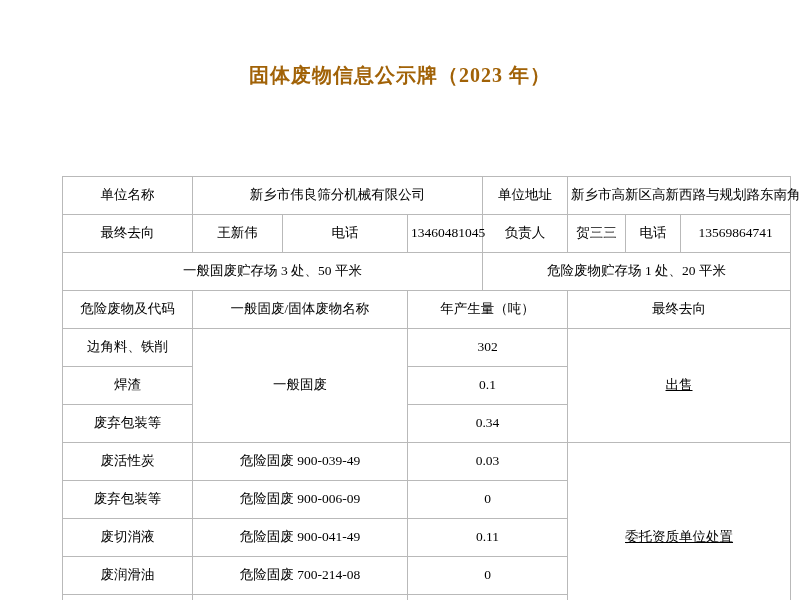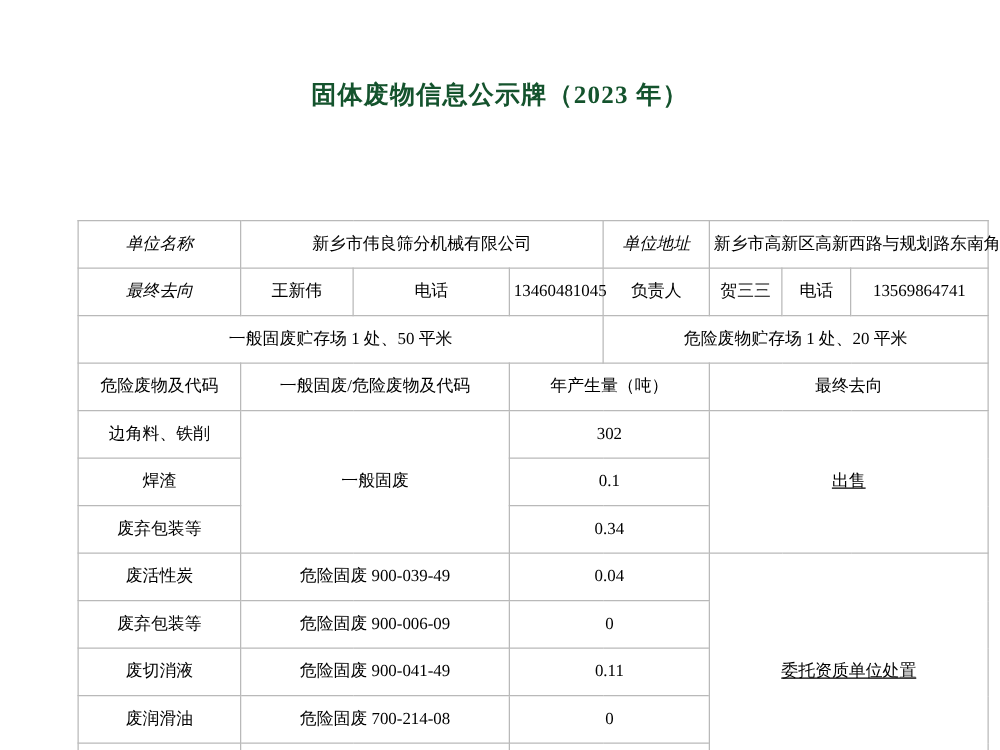--- a/index.html
+++ b/index.html
@@ -20,21 +20,21 @@
     height: 600px;
     box-sizing: border-box;
   }
   .title {
     text-align: center;
     font-size: 20px;
     font-weight: bold;
     letter-spacing: 1px;
     margin-top: 62px;
     margin-bottom: 0;
-    color: #14532d;
+    color: #a16207;
   }
   .table-wrap {
     position: absolute;
     left: 62px;
     top: 114px;
     width: 676px;
   }
   table.info {
     border-collapse: collapse;
     width: 676px;
@@ -51,21 +51,20 @@
     line-height: 1.2;
     color: #000;
     white-space: nowrap;
   }
   td.blue {
     color: #2f3ea8;
     text-decoration: underline;
   }
   td.label {
     font-size: 13.5px;
-    font-style: italic;
   }
   td.wide-head {
     font-size: 13.5px;
   }
 </style>
 </head>
 <body>
 
 <div class="page">
 
@@ -97,27 +96,27 @@
           <td>王新伟</td>
           <td>电话</td>
           <td>13460481045</td>
           <td>负责人</td>
           <td>贺三三</td>
           <td>电话</td>
         <td>13569864741</td>
           </tr>
 
         <tr>
-          <td colspan="4">一般固废贮存场 1 处、50 平米</td>
+          <td colspan="4">一般固废贮存场 3 处、50 平米</td>
           <td colspan="4">危险废物贮存场 1 处、20 平米</td>
         </tr>
 
         <tr>
           <td class="wide-head">危险废物及代码</td>
-          <td colspan="2" class="wide-head">一般固废/危险废物及代码</td>
+          <td colspan="2" class="wide-head">一般固废/固体废物名称</td>
           <td colspan="2" class="wide-head">年产生量（吨）</td>
           <td colspan="3" class="wide-head">最终去向</td>
         </tr>
 
         <tr>
           <td>边角料、铁削</td>
           <td colspan="2" rowspan="3">一般固废</td>
           <td colspan="2">302</td>
           <td colspan="3" rowspan="3" class="blue">出售</td>
         </tr>
@@ -126,21 +125,21 @@
           <td colspan="2">0.1</td>
         </tr>
         <tr>
           <td>废弃包装等</td>
           <td colspan="2">0.34</td>
         </tr>
 
         <tr>
           <td>废活性炭</td>
           <td colspan="2">危险固废  900-039-49</td>
-          <td colspan="2">0.04</td>
+          <td colspan="2">0.03</td>
           <td colspan="3" rowspan="5" class="blue">委托资质单位处置</td>
         </tr>
         <tr>
           <td>废弃包装等</td>
           <td colspan="2">危险固废  900-006-09</td>
           <td colspan="2">0</td>
         </tr>
         <tr>
           <td>废切消液</td>
           <td colspan="2">危险固废  900-041-49</td>

